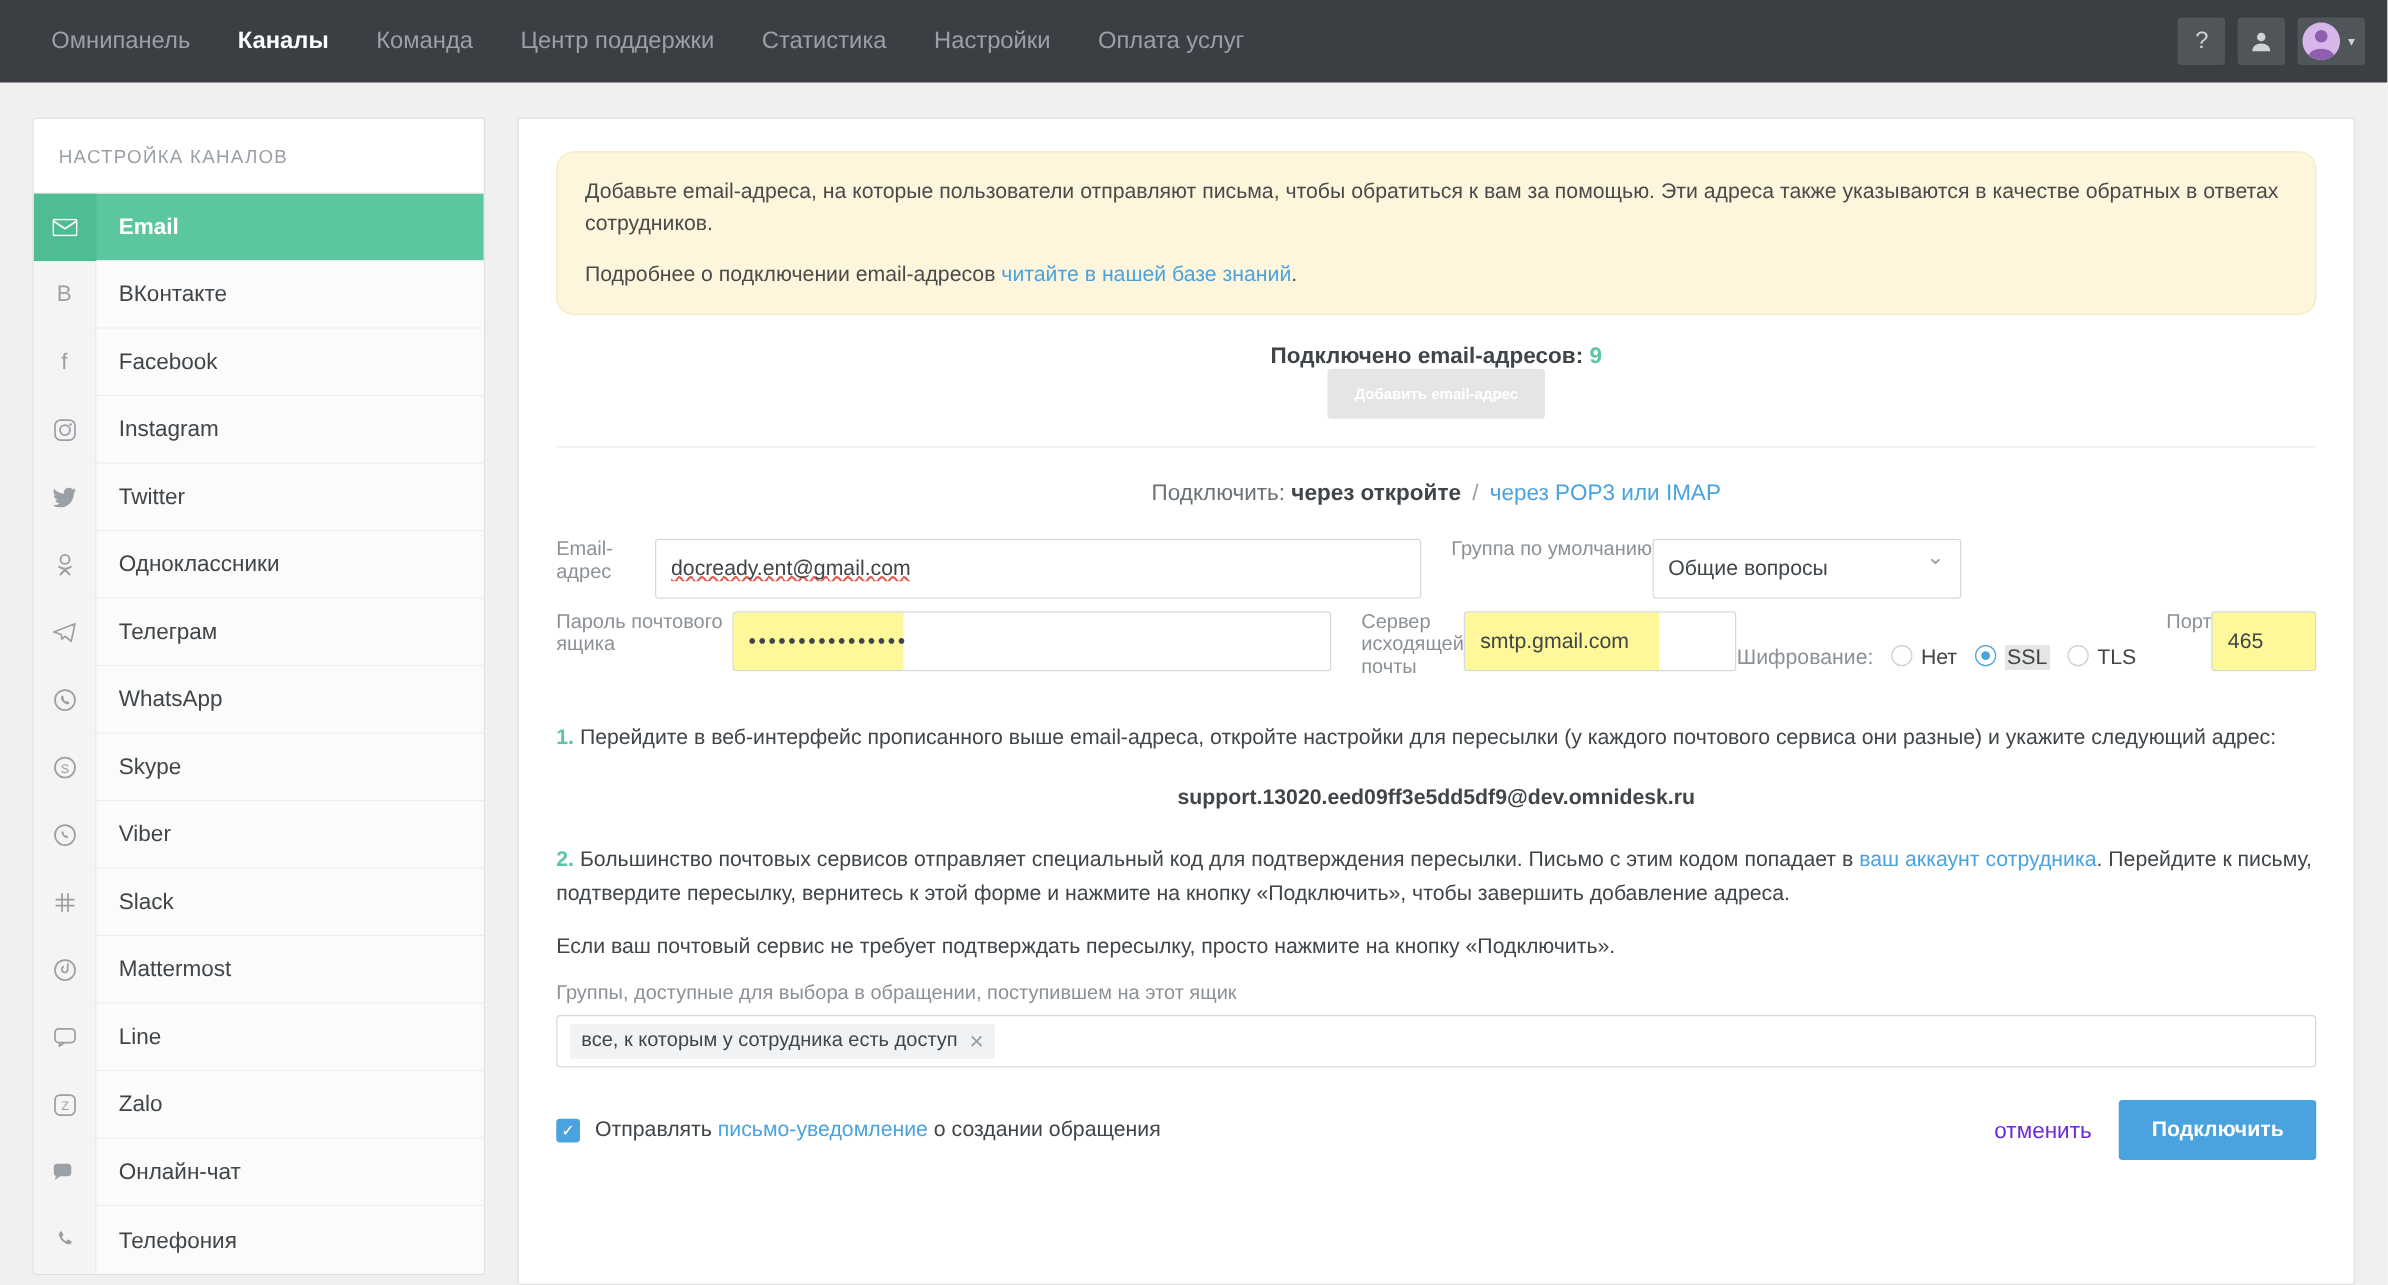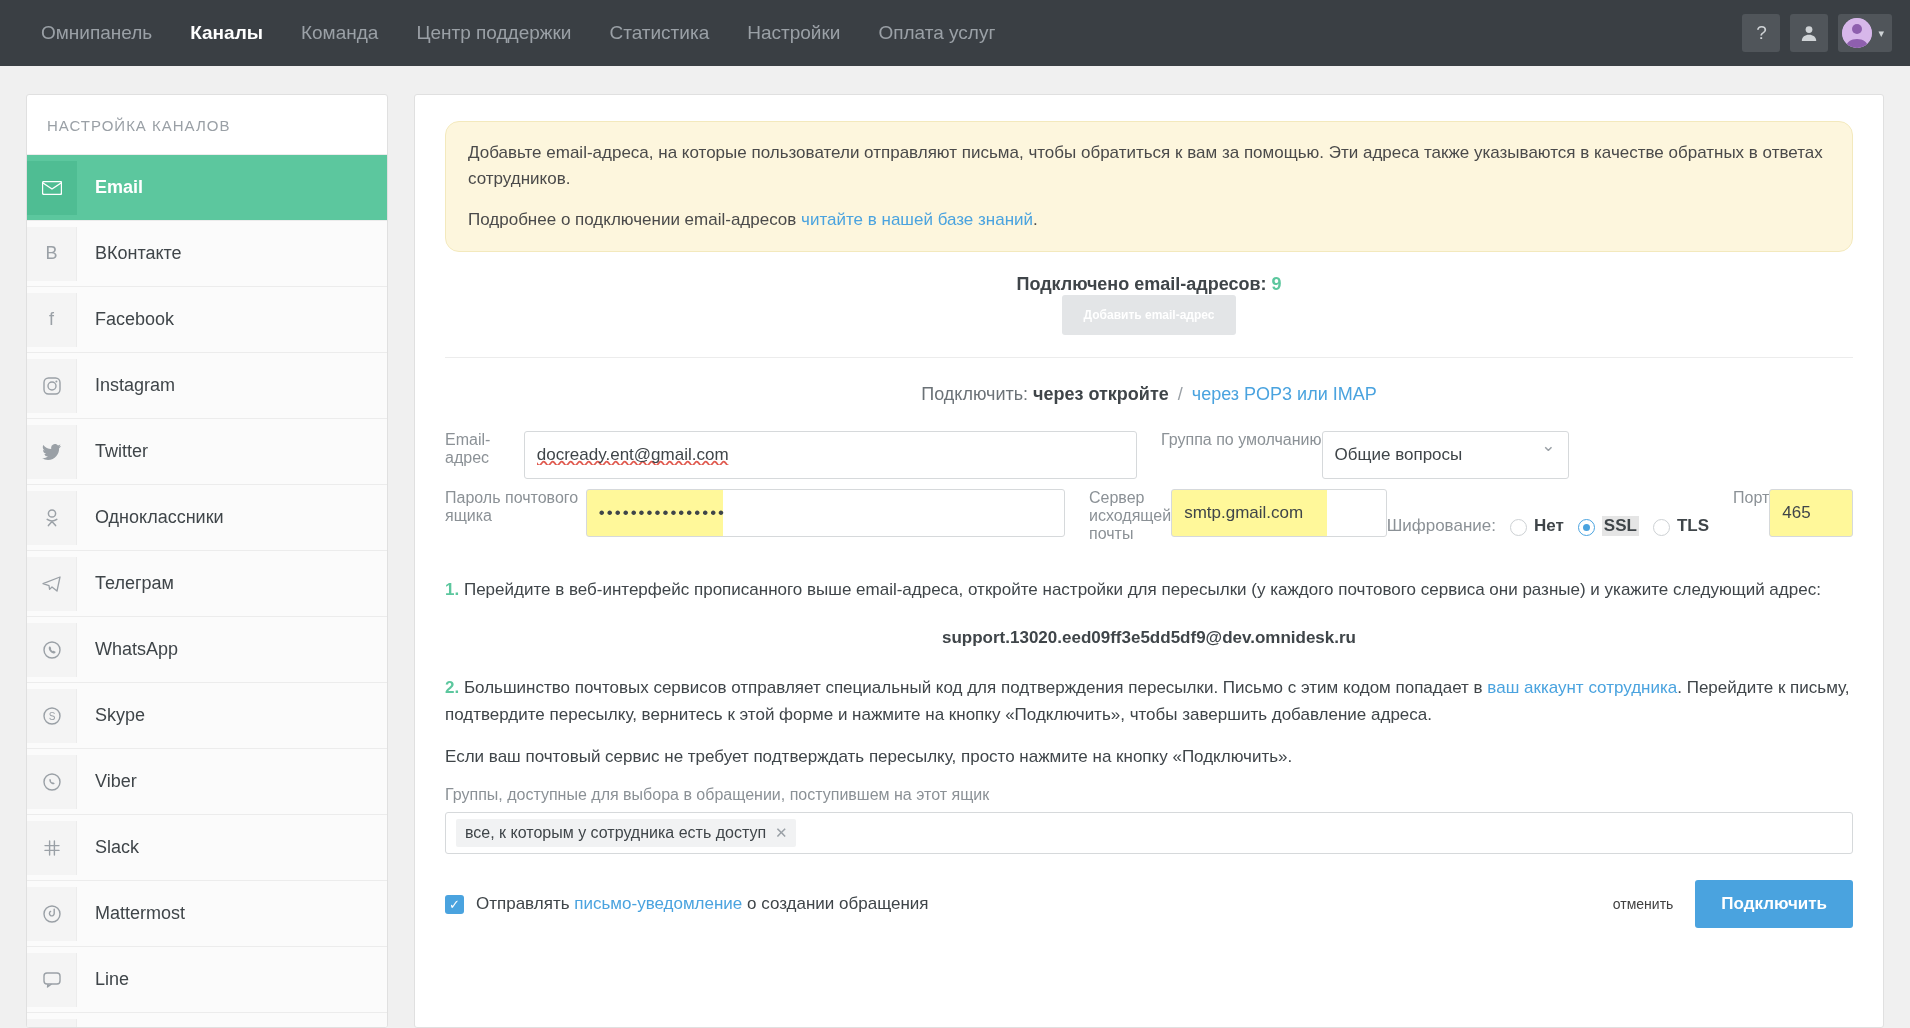--- a/index.html
+++ b/index.html
@@ -92,21 +92,21 @@
   .sidebar-title {
     padding: 22px 20px 20px 20px;
     font-size: 15px;
     letter-spacing: 1px;
     color: #9aa0a6;
     border-bottom: 1px solid #ececec;
   }
   .side-item {
     display: flex;
     align-items: center;
-    height: 66px;
+    height: 54px;
     border-bottom: 1px solid #ececec;
     cursor: pointer;
     background: #fbfbfb;
   }
   .side-item:last-child { border-bottom: none; }
   .side-ico {
     width: 50px; height: 54px;
     flex: 0 0 50px;
     display: flex; align-items: center; justify-content: center;
     color: #9aa0a6;
@@ -234,25 +234,24 @@
   .enc-row {
     display: flex;
     align-items: center;
     gap: 14px;
     margin-top: 12px;
     font-size: 17px;
     color: #8b9196;
   }
   .radio {
     display: inline-flex;
-    align-items: flex-end;
+    align-items: flex-start;
     gap: 7px;
     cursor: pointer;
     color: #3f4549;
-    font-weight: bold;
   }
   .rbox {
     width: 17px; height: 17px;
     border-radius: 50%;
     border: 1px solid #cdd1d4;
     background: #fff;
     display: inline-block;
     position: relative;
   }
   .rbox.on { border-color: #4aa3df; }
@@ -308,21 +307,21 @@
   .chk-wrap { display: flex; align-items: center; gap: 12px; font-size: 17px; color: #3f4549; }
   .chk {
     width: 19px; height: 19px;
     border-radius: 3px;
     background: #4aa3df;
     display: inline-flex; align-items: center; justify-content: center;
     color: #fff; font-size: 13px;
     cursor: pointer;
   }
   .actions { display: flex; align-items: center; gap: 22px; }
-  .cancel-link { color: #404040; font-size: 14px; cursor: pointer; margin-left: 28px; }
+  .cancel-link { color: #6d28d9; font-size: 18px; cursor: pointer; margin-left: 28px; }
   .btn-primary {
     background: #4aa3df;
     border: none;
     color: #fff;
     font-weight: bold;
     font-size: 17px;
     border-radius: 3px;
     padding: 14px 26px;
     cursor: pointer;
     font-family: "Liberation Sans", sans-serif;

